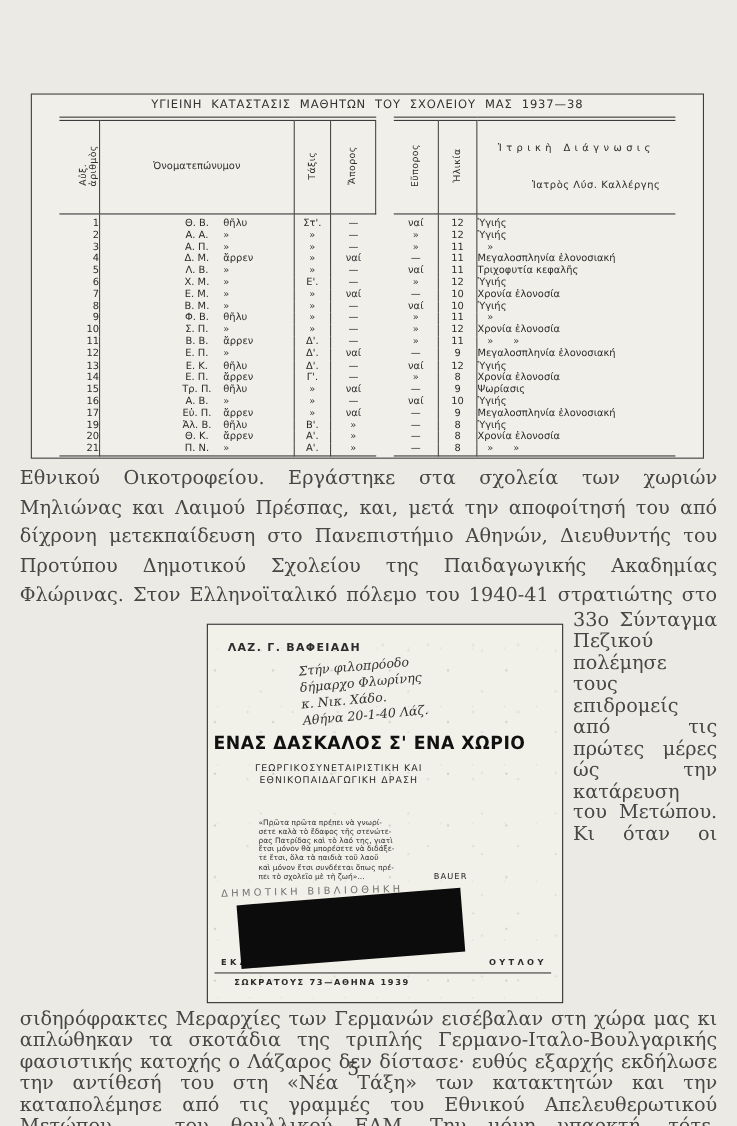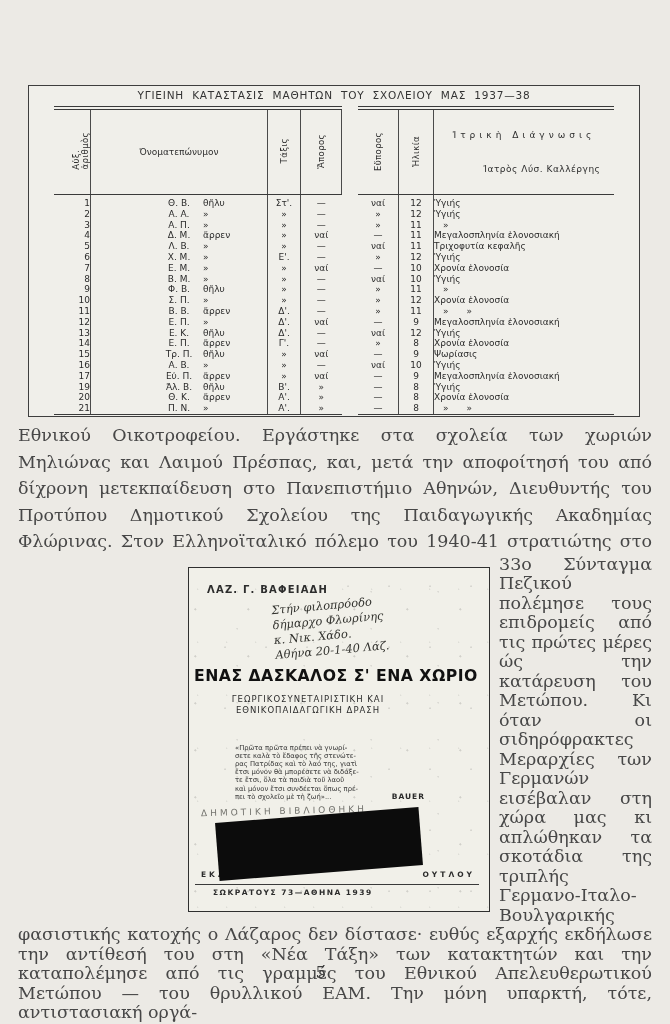--- a/index.html
+++ b/index.html
@@ -50,35 +50,35 @@
   
   .cover-float{display:block;float:left;position:relative;
                width:300px;height:343px;margin:12px 9px 6px 170px;
                background:#f1f0e9;border:1.5px solid #2f2f2f;
                font-family:"DejaVu Sans",sans-serif;text-align:left;line-height:normal;
                background-image:
                  radial-gradient(circle at 12% 88%, rgba(60,60,60,.18) 0.7px, transparent 1.4px),
                  radial-gradient(circle at 88% 30%, rgba(60,60,60,.14) 0.6px, transparent 1.3px),
                  radial-gradient(circle at 72% 64%, rgba(60,60,60,.12) 0.6px, transparent 1.2px),
                  radial-gradient(circle at 30% 40%, rgba(60,60,60,.10) 0.5px, transparent 1px);
-               background-size:53px 47px,41px 61px,67px 37px,29px 53px;}
+               background-size:53px 47px,41px 61px,67px 37px,29px 53px;padding-left:22px;}
   .cv-author{position:absolute;top:16px;left:18px;font-size:10px;letter-spacing:1.2px;
              color:#2d2d2d;font-weight:bold;}
   .cv-hand{position:absolute;top:26px;left:84px;width:210px;
            font-family:"DejaVu Serif",serif;font-style:italic;font-size:11.5px;
            line-height:15px;color:#33332f;transform:rotate(-5deg);white-space:pre-line;}
   .cv-title{position:absolute;top:98px;left:5px;width:240px;font-size:16.5px;font-weight:bold;
             letter-spacing:0.5px;color:#111;transform:scaleX(0.95);transform-origin:left;
             white-space:nowrap;}
   .cv-sub{position:absolute;top:126px;left:0;width:238px;text-align:center;
           font-size:8.5px;letter-spacing:1px;color:#2d2d2d;line-height:11px;}
   .cv-quote{position:absolute;top:176px;left:46px;width:190px;font-size:6.8px;
             line-height:8.2px;color:#333;text-align:justify;white-space:pre-line;}
   .cv-bauer{position:absolute;top:224px;left:46px;width:190px;text-align:right;
-            font-size:7.5px;font-weight:bold;letter-spacing:1px;color:#2a2a2a;}
+            font-size:7.5px;font-weight:normal;letter-spacing:1px;color:#2a2a2a;}
   .cv-stamp{position:absolute;top:238px;left:12px;font-size:9px;letter-spacing:3px;
             color:#4a4a46;opacity:0.75;transform:rotate(-1.5deg);white-space:nowrap;}
   .cv-blackbox{position:absolute;top:247px;left:28px;width:204px;height:58px;
                background:#0c0c0c;transform:rotate(-4.5deg);z-index:2;}
   .cv-pubrow{position:absolute;top:302px;left:12px;right:14px;display:flex;
              justify-content:space-between;font-size:7.5px;font-weight:bold;
              letter-spacing:3px;color:#2c2c2c;z-index:1;}
   .cv-rule{position:absolute;top:316px;left:6px;right:10px;border-top:1px solid #3a3a3a;}
   .cv-addr{position:absolute;top:320px;left:24px;font-size:7.5px;font-weight:bold;
            letter-spacing:1.5px;color:#2c2c2c;z-index:1;}

